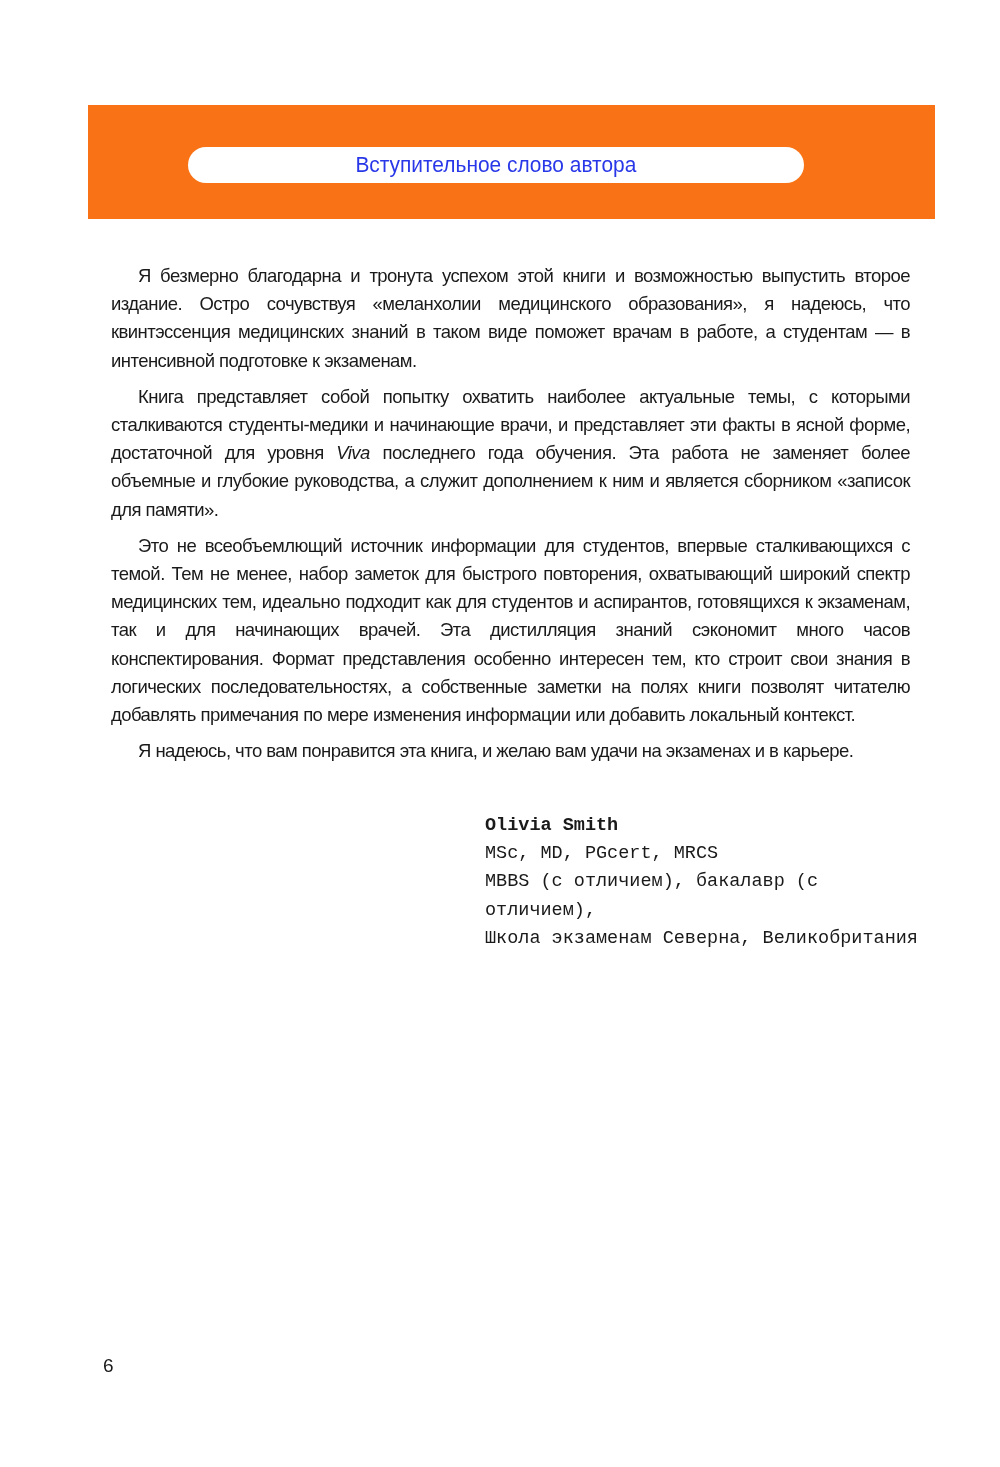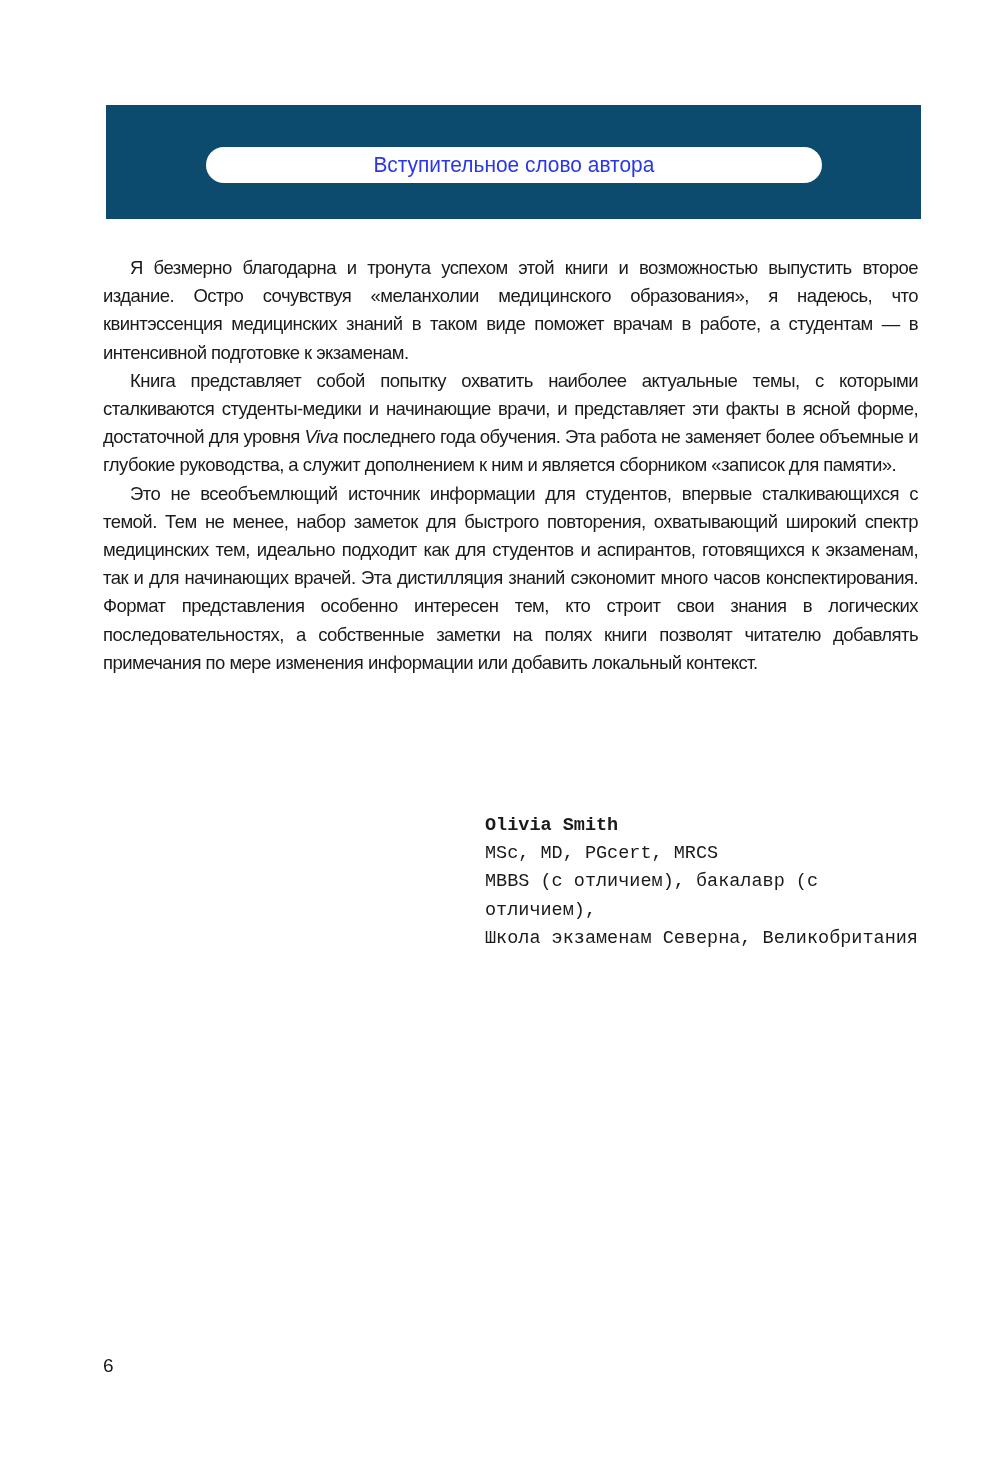--- a/index.html
+++ b/index.html
@@ -1,35 +1,36 @@
 <!DOCTYPE html>
 <html><head>
 <meta charset="utf-8">
 <style>
   html, body { margin: 0; padding: 0; background: #ffffff; }
   body { width: 1000px; height: 1467px; position: relative; overflow: hidden; }
   .banner {
-    position: absolute; left: 106px; top: 105px; width: 815px; height: 114px;
-    background: #0c4a6e;
+    position: absolute; left: 88px; top: 105px; width: 815px; height: 114px;
+    background: #f97316;
+    padding-left: 32px;
   }
   .title-pill {
     position: absolute; left: 100px; top: 42px; width: 616px; height: 36px;
     background: #ffffff; border-radius: 18px;
     display: flex; align-items: center; justify-content: center;
   }
   .title-pill span {
     font-family: "Liberation Sans", sans-serif; font-size: 22px; color: #2837e8;
     transform: scaleX(0.95);
   }
   .body-text {
     position: absolute; left: 103px; top: 254px; width: 815px;
     font-family: "Liberation Sans", sans-serif; font-size: 18.5px; line-height: 28.2px;
     color: #1a1a1a; letter-spacing: -0.55px;
   }
-  .body-text p { margin: 0; text-indent: 27px; text-align: justify; }
+  .body-text p { margin: 8px; text-indent: 27px; text-align: justify; }
   .body-text em { }
   .signature {
     position: absolute; left: 485px; top: 812px; width: 450px;
     font-family: Liberation Mono, monospace; font-size: 18.5px; line-height: 28.2px;
     color: #1a1a1a;
   }
   .signature .name { font-weight: bold; }
   .page-number {
     position: absolute; left: 103px; top: 1355px;
     font-family: "Liberation Sans", sans-serif; font-size: 19px; color: #1a1a1a;
@@ -41,20 +42,21 @@
 <div class="banner">
   <div class="title-pill">
     <span>Вступительное слово автора</span>
   </div>
 </div>
 
 <div class="body-text">
   <p><span>Я безмерно благодарна и тронута успехом этой книги и возможностью выпустить второе издание. Остро сочувствуя «меланхолии медицинского образования», я надеюсь, что квинтэссенция медицинских знаний в таком виде поможет врачам в работе, а студентам — в интенсивной подготовке к экзаменам.</span></p>
   <p><span>Книга представляет собой попытку охватить наиболее актуальные темы, с которыми сталкиваются студенты-медики и начинающие врачи, и представляет эти факты в ясной форме, достаточной для уровня </span><em>Viva</em><span> последнего года обучения. Эта работа не заменяет более объемные и глубокие руководства, а служит дополнением к ним и является сборником «записок для памяти».</span></p>
   <p><span>Это не всеобъемлющий источник информации для студентов, впервые сталкивающихся с темой. Тем не менее, набор заметок для быстрого повторения, охватывающий широкий спектр медицинских тем, идеально подходит как для студентов и аспирантов, готовящихся к экзаменам, так и для начинающих врачей. Эта дистилляция знаний сэкономит много часов конспектирования. Формат представления особенно интересен тем, кто строит свои знания в логических последовательностях, а собственные заметки на полях книги позволят читателю добавлять примечания по мере изменения информации или добавить локальный контекст.</span></p>
+  <p><span>Я надеюсь, что вам понравится эта книга, и желаю вам удачи на экзаменах и в карьере.</span></p>
 </div>
 
 <div class="signature">
   <div class="name">Olivia Smith</div>
   <div>MSc, MD, PGcert, MRCS</div>
   <div>MBBS (с отличием), бакалавр (с отличием),</div>
   <div>Школа экзаменам Северна, Великобритания</div>
 </div>
 
 <div class="page-number">6</div>

